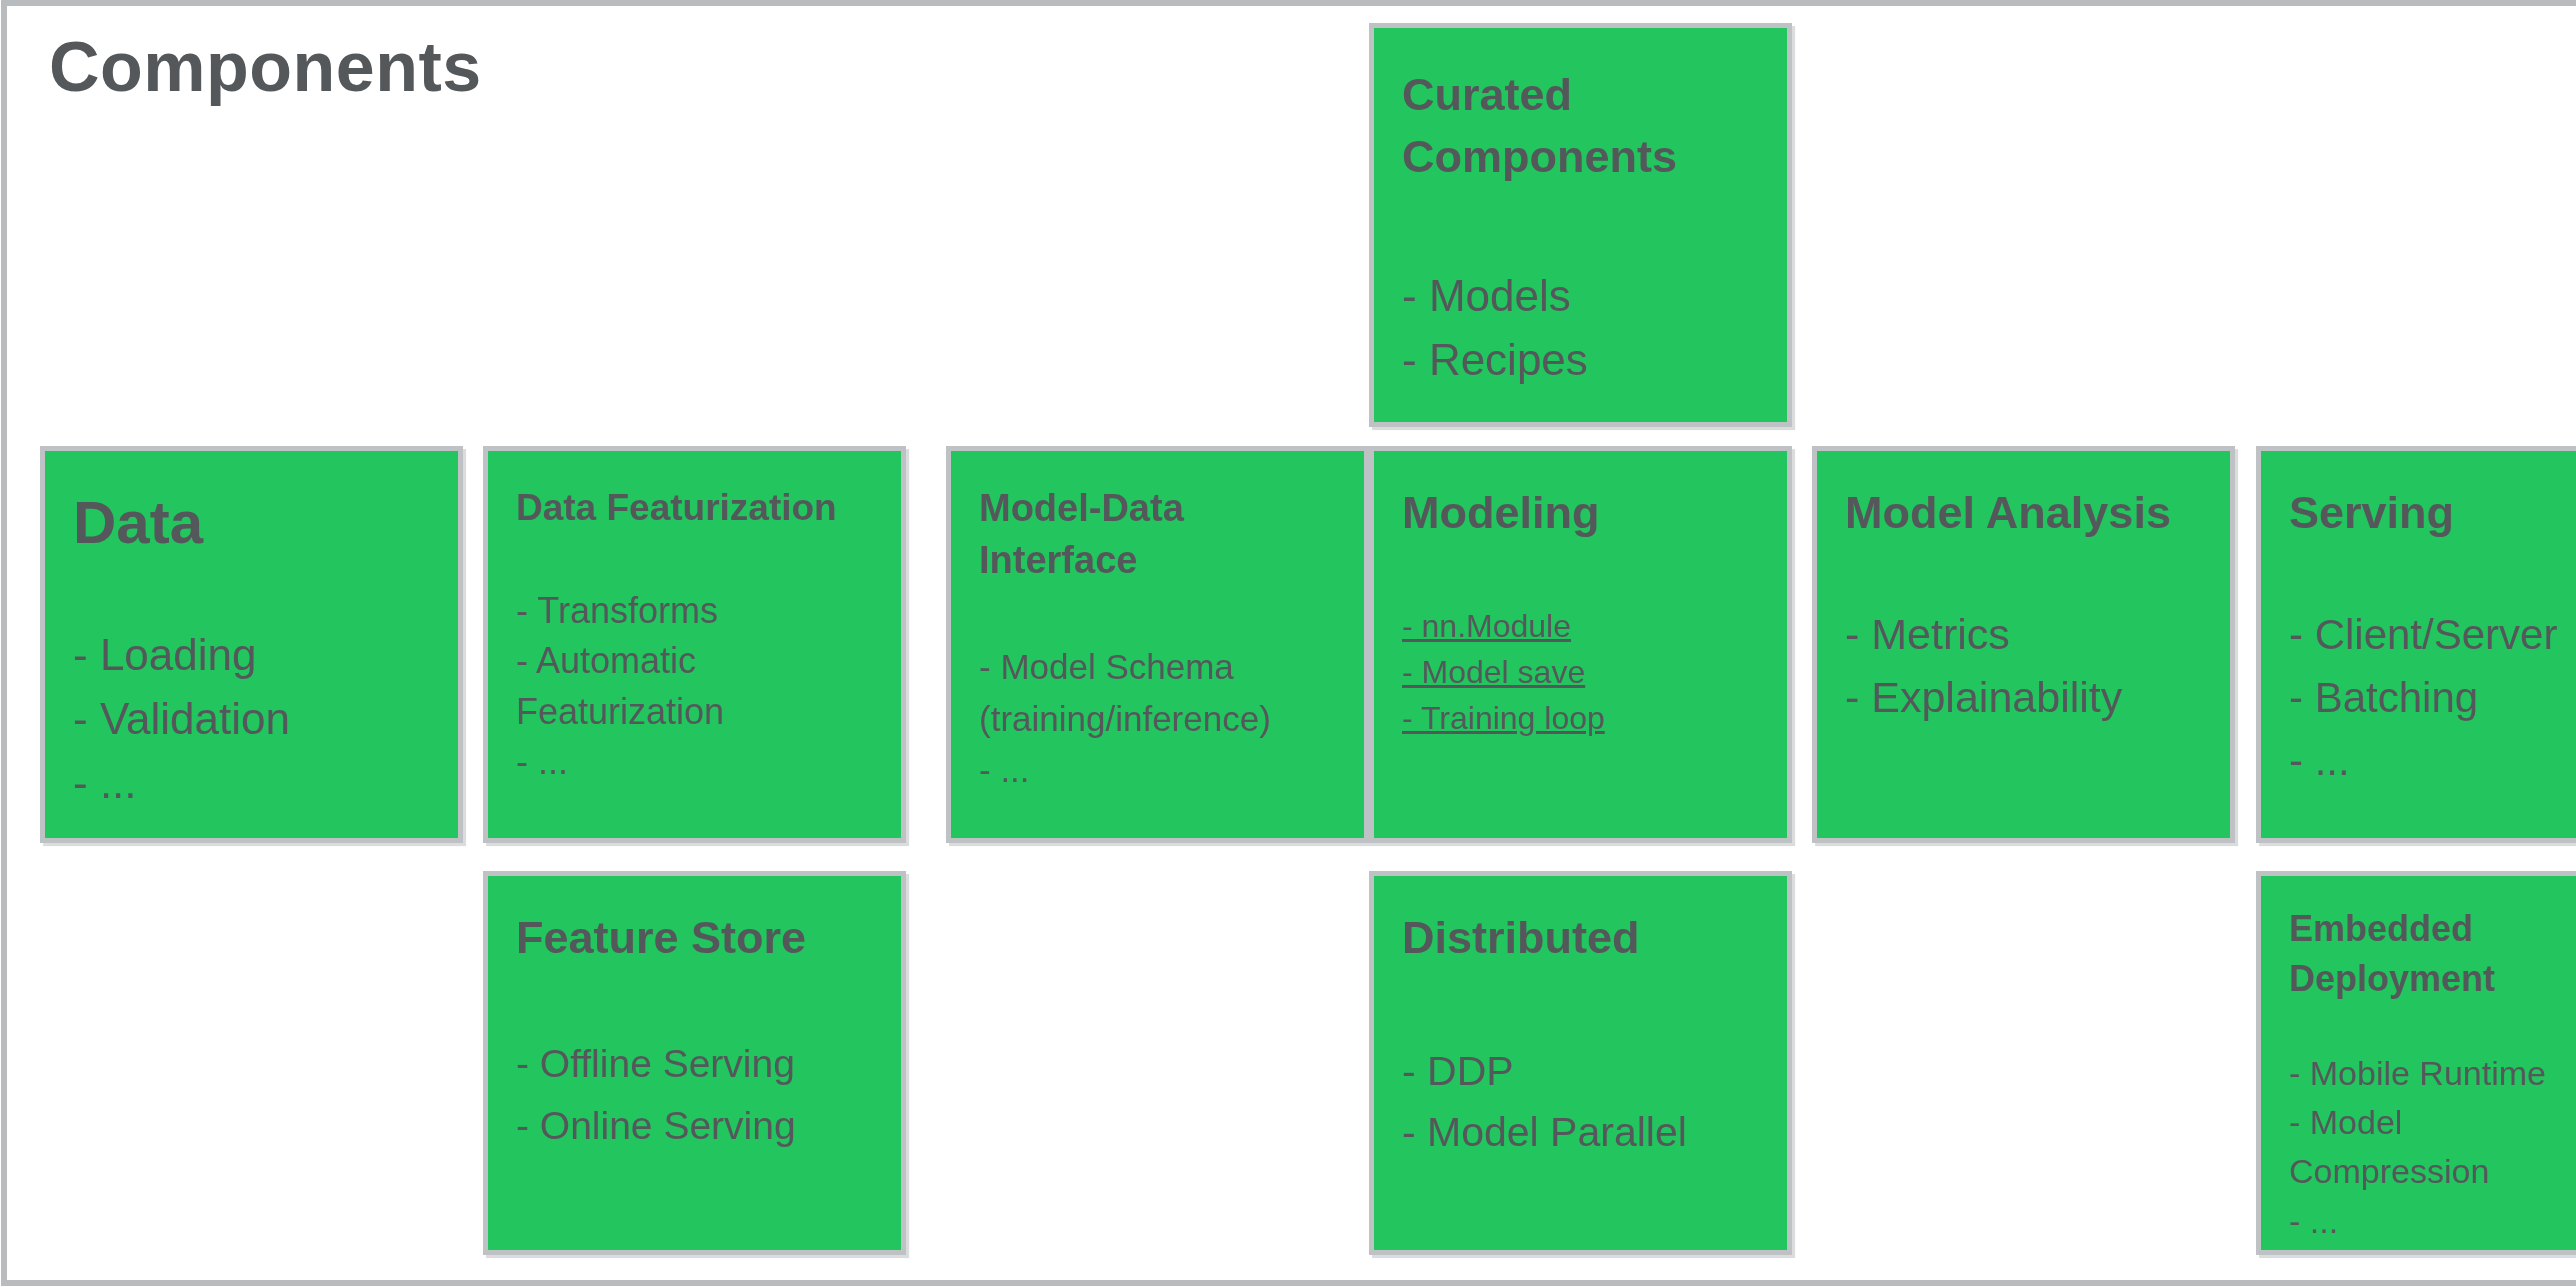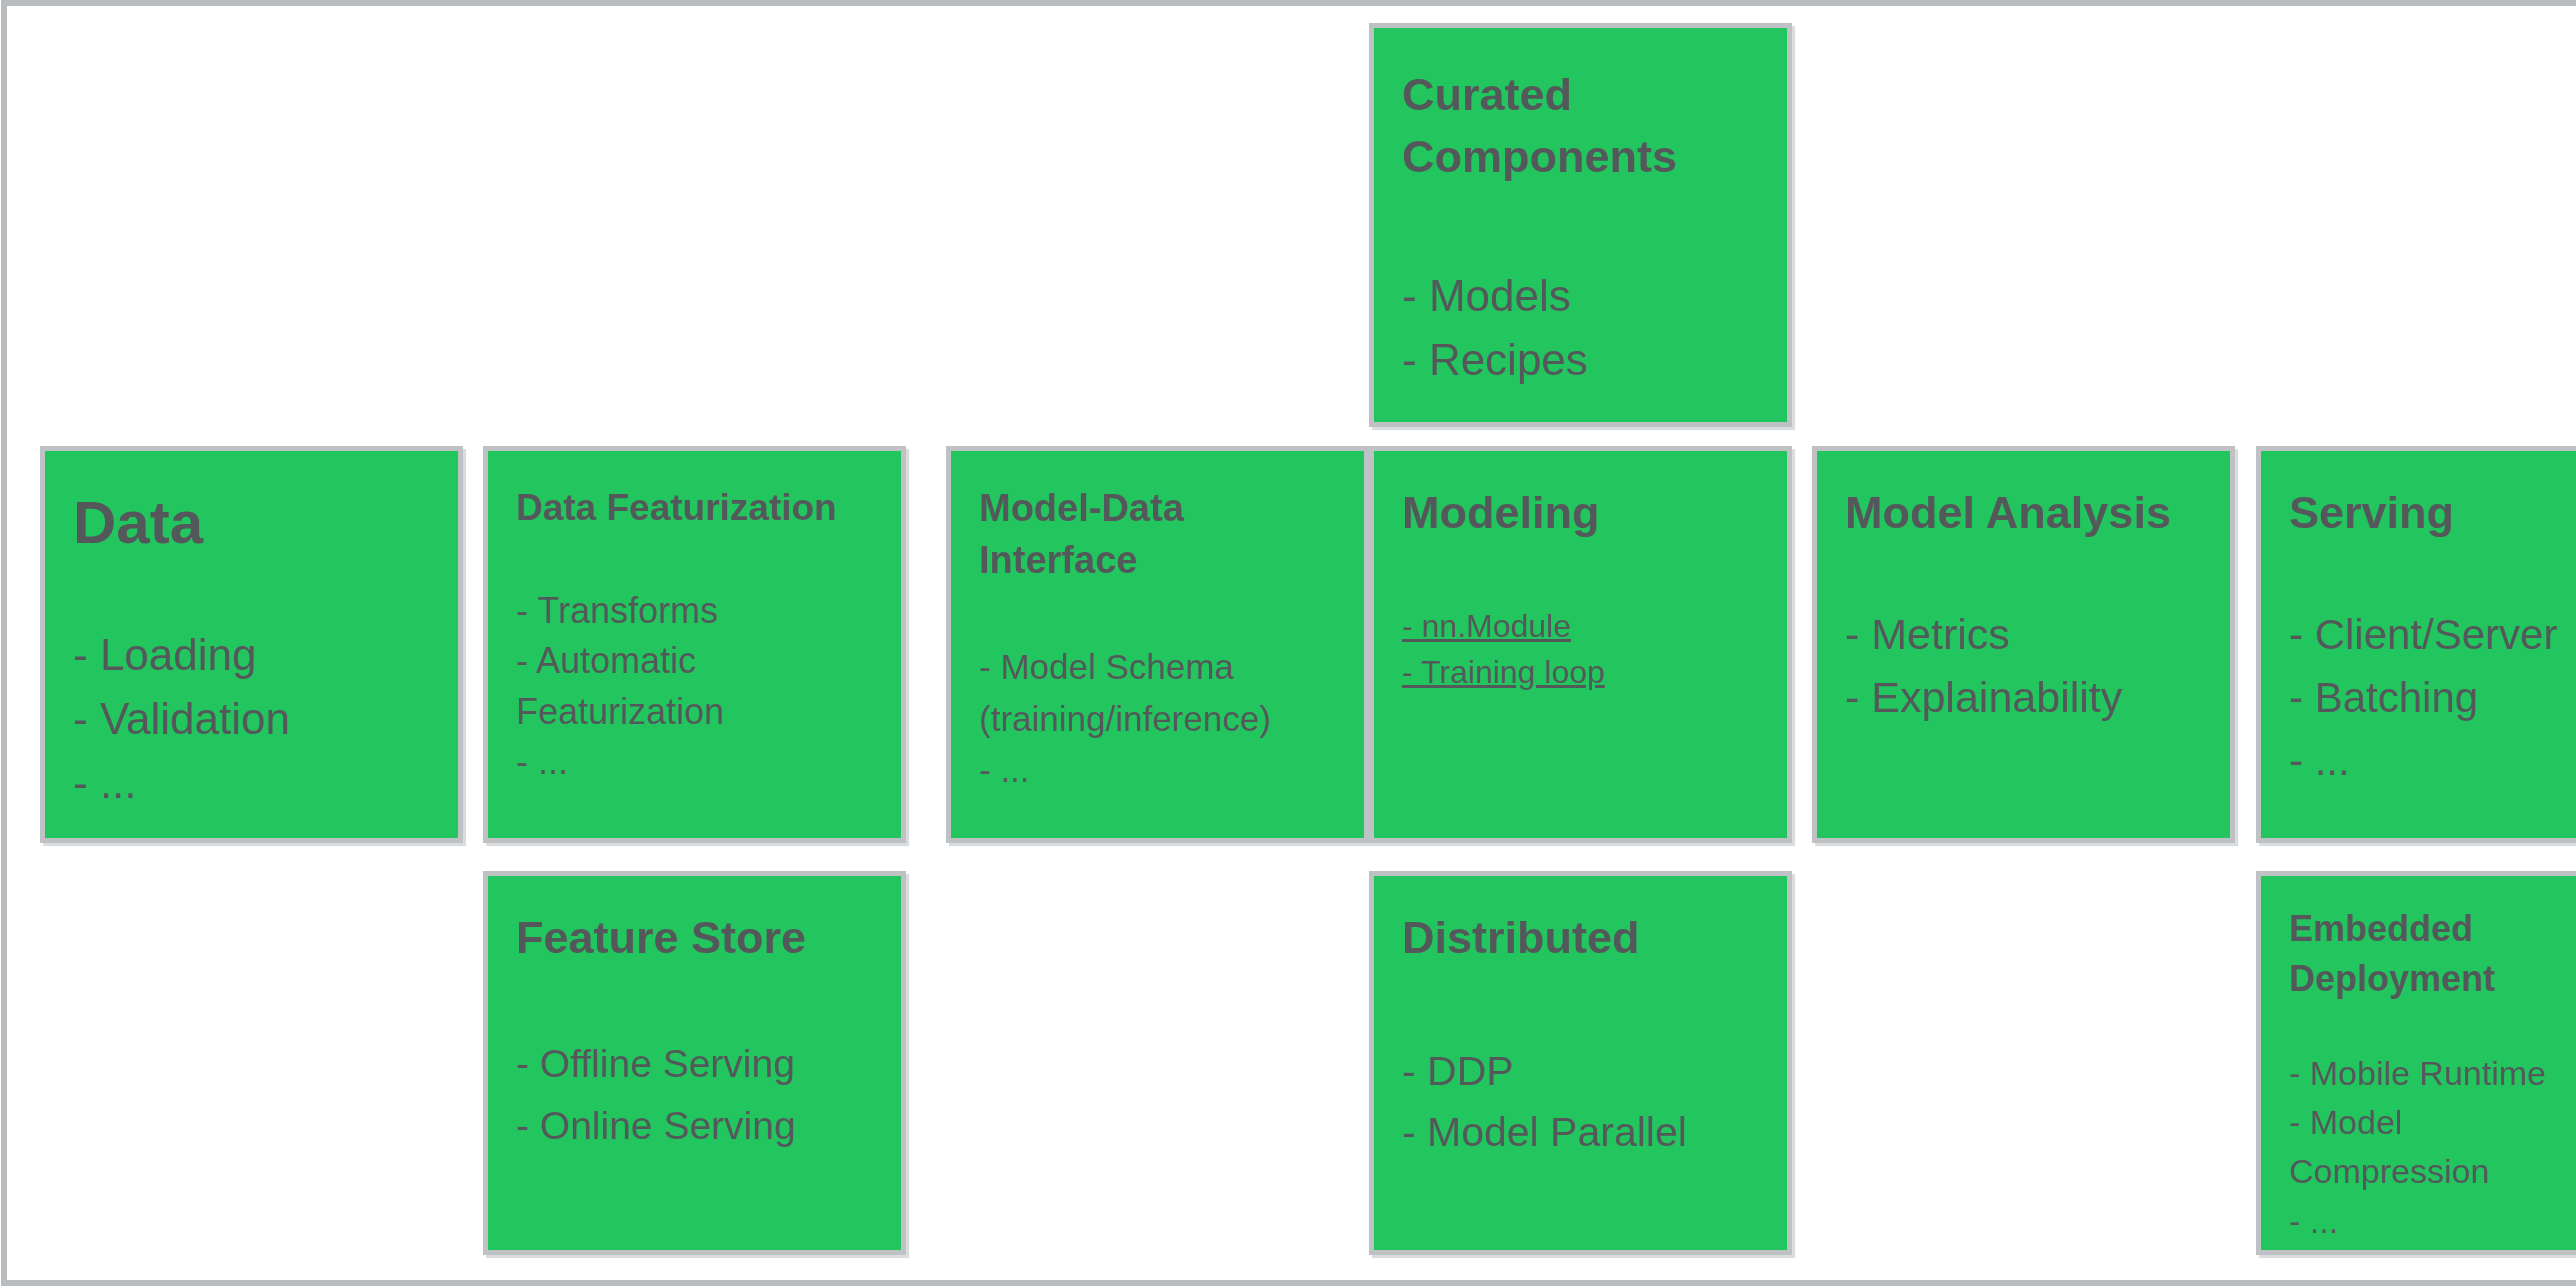--- a/index.html
+++ b/index.html
@@ -92,20 +92,21 @@
   .b-embedded      { padding-top: 28px; }
   .b-embedded h2   { font-size: 36px; line-height: 1.4; }
   .b-embedded .items { margin-top: 44px; font-size: 34px; line-height: 1.45; max-width: 299px; }
 </style>
 </head>
 <body>
 
 <div class="canvas">
   <div class="frame"></div>
 
+  <div class="page-title">Components</div>
 
   <div class="box r1 c4 b-curated">
     <h2>Curated Components</h2>
     <div class="items">
       <div>- Models</div>
       <div>- Recipes</div>
     </div>
   </div>
 
   <div class="box r2 c1 b-data">
@@ -131,20 +132,21 @@
     <div class="items">
       <div>- Model Schema (training/inference)</div>
       <div>- ...</div>
     </div>
   </div>
 
   <div class="box r2 c4 b-modeling">
     <h2>Modeling</h2>
     <div class="items">
       <div>- nn.Module</div>
+      <div>- Model save</div>
       <div>- Training loop</div>
     </div>
   </div>
 
   <div class="box r2 c5 b-analysis">
     <h2>Model Analysis</h2>
     <div class="items">
       <div>- Metrics</div>
       <div>- Explainability</div>
     </div>

